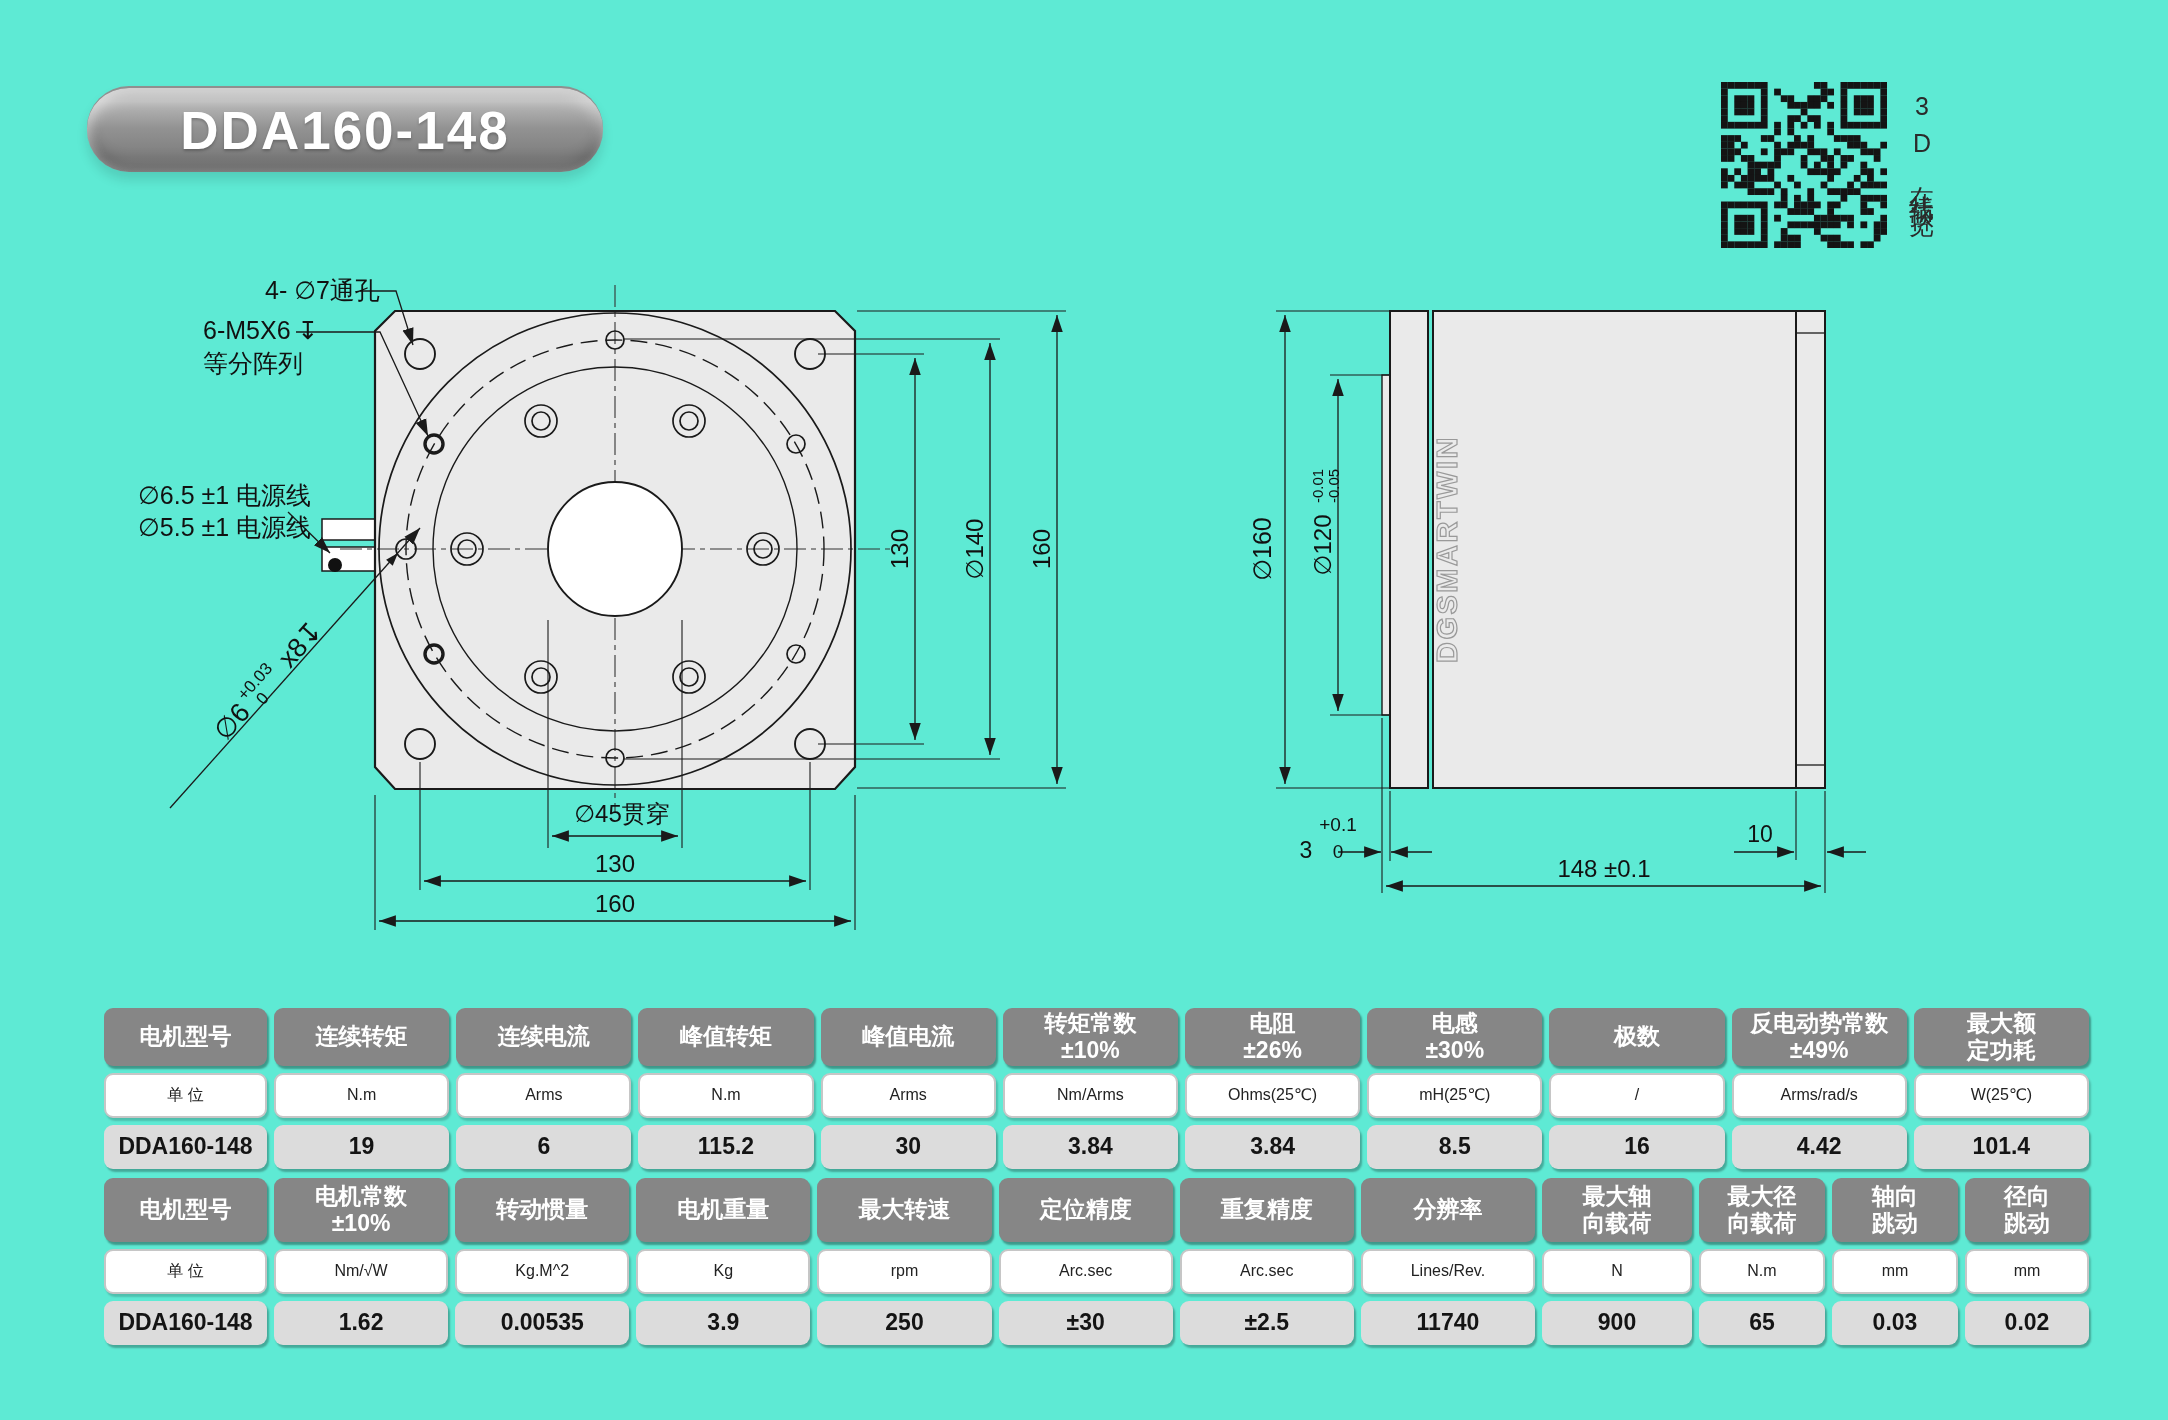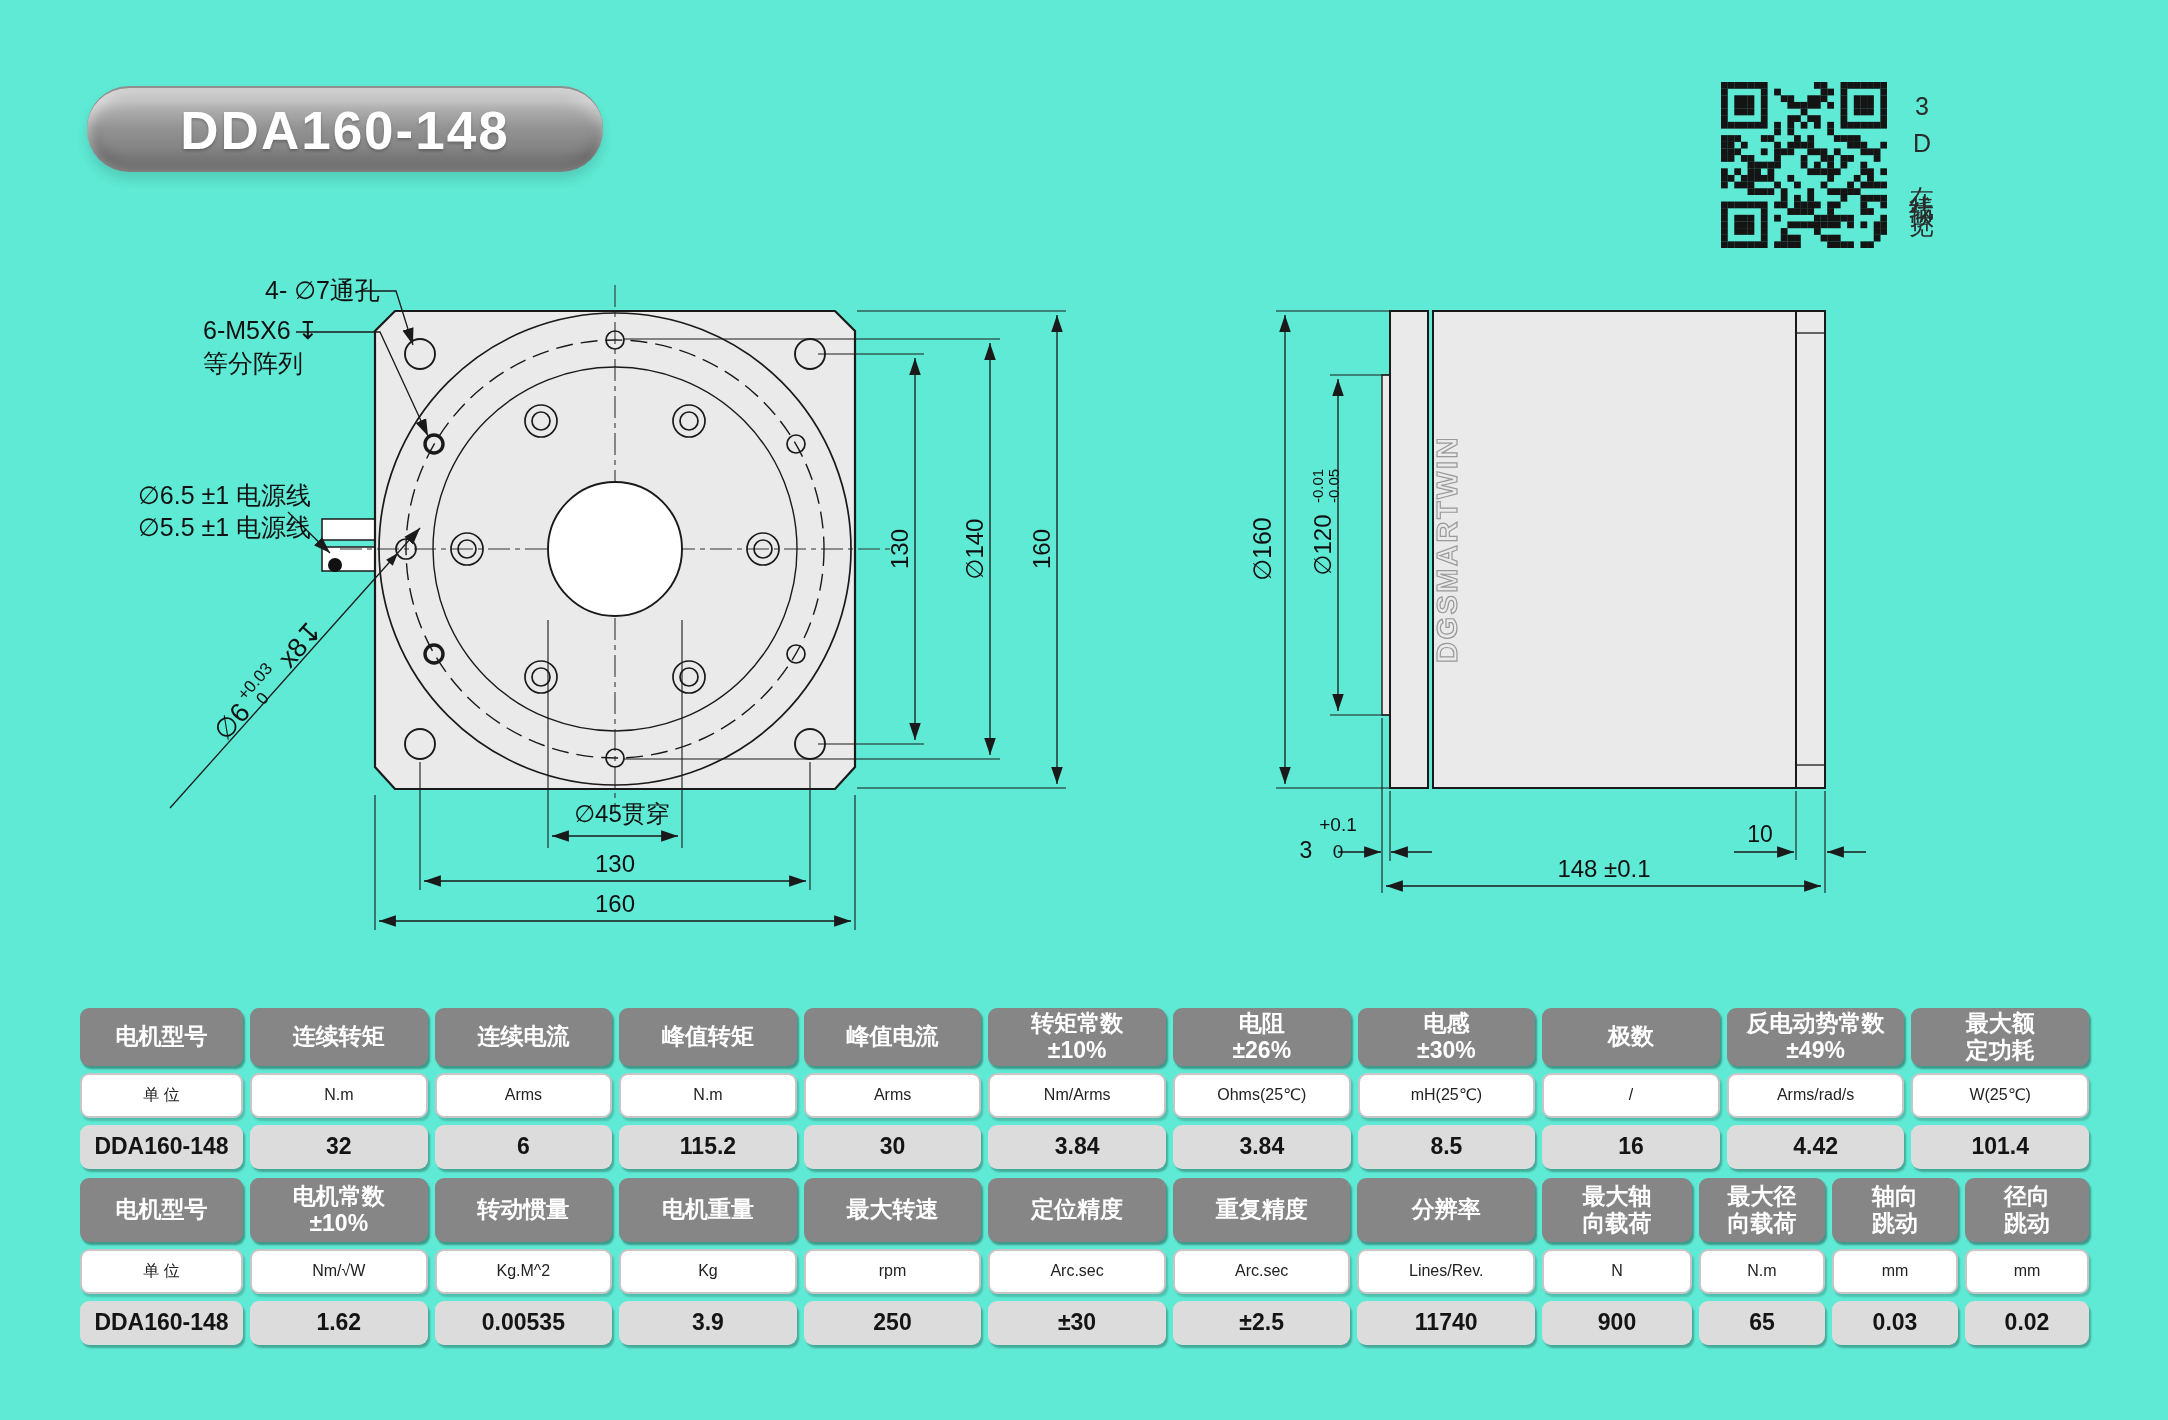--- a/index.html
+++ b/index.html
@@ -21,21 +21,21 @@
   .qr-caption{position:absolute;left:1906px;top:92px;height:170px;
     writing-mode:vertical-rl;text-orientation:upright;letter-spacing:9px;
     font-size:25px;color:#2b2b2b;}
 
   
   svg text{font-family:"Liberation Sans","DejaVu Sans",sans-serif;}
   .draw{position:absolute;left:0;top:0;}
 
   
   .spec-tables{position:absolute;left:80px;top:1008px;width:2009px;}
-  .trow{display:grid;column-gap:7px;margin-bottom:7px;}
+  .trow{display:grid;column-gap:7px;margin-bottom:7px;margin-left:24px;}
   .t1cols{grid-template-columns:163px repeat(10,1fr);}
   .t2cols{grid-template-columns:163px repeat(7,1fr) 150px 126px 126px 124px;}
   .gap-above{margin-top:9px;}
   .cell{border-radius:9px;display:flex;align-items:center;justify-content:center;
     text-align:center;white-space:pre-line;line-height:1.18;}
   .head{background:#868686;color:#ffffff;font-size:23px;font-weight:600;height:58px;
     box-shadow:2px 3px 2px rgba(0,0,0,.35);}
   .head2{height:64px;}
   .unit{background:#ffffff;border:2px solid #c6c6c6;color:#222;font-size:16px;height:41px;
     box-shadow:2px 3px 2px rgba(0,0,0,.18);}
@@ -549,21 +549,21 @@
       <div class="cell unit">Nm/Arms</div>
       <div class="cell unit">Ohms(25℃)</div>
       <div class="cell unit">mH(25℃)</div>
       <div class="cell unit">/</div>
       <div class="cell unit">Arms/rad/s</div>
       <div class="cell unit">W(25℃)</div>
     </div>
 
     <div class="trow t1cols">
       <div class="cell val">DDA160-148</div>
-      <div class="cell val">32</div>
+      <div class="cell val">19</div>
       <div class="cell val">6</div>
       <div class="cell val">115.2</div>
       <div class="cell val">30</div>
       <div class="cell val">3.84</div>
       <div class="cell val">3.84</div>
       <div class="cell val">8.5</div>
       <div class="cell val">16</div>
       <div class="cell val">4.42</div>
       <div class="cell val">101.4</div>
     </div>

